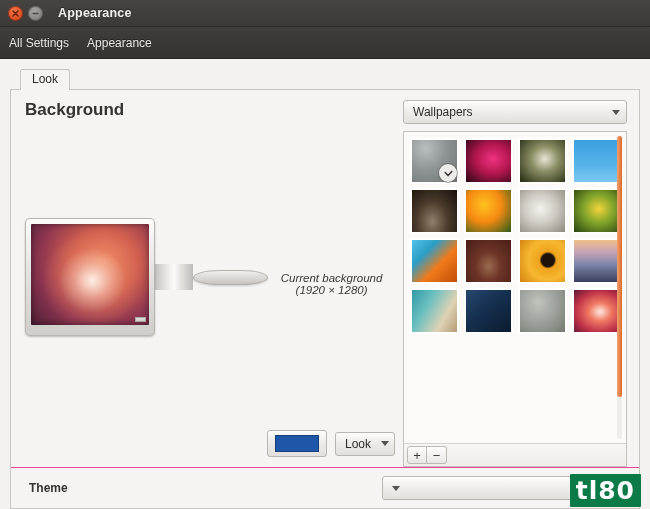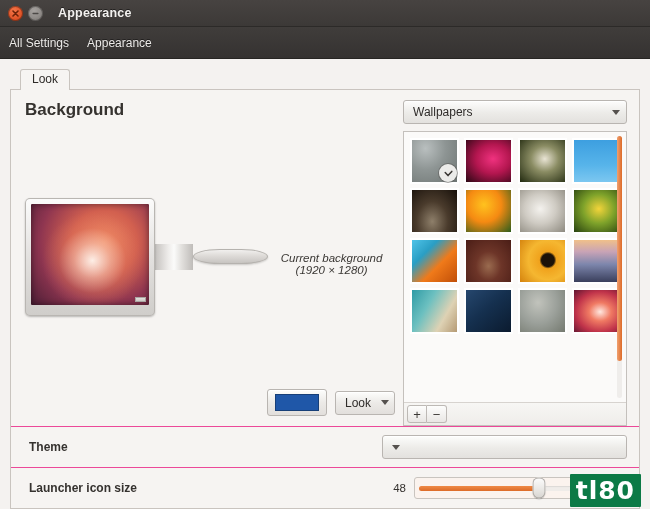--- a/index.html
+++ b/index.html
@@ -446,32 +446,20 @@
 
       <div class="row">
         <span class="row-label">Theme</span>
         <div class="row-ctrl">
           <div class="combo theme-combo">
             <span class="caret"></span>
           </div>
         </div>
       </div>
 
-      <div class="row">
-        <span class="row-label">Launcher icon size</span>
-        <div class="row-ctrl">
-          <span class="slider-value">48</span>
-          <div class="slider">
-            <div class="slider-track">
-              <div class="slider-fill"></div>
-              <div class="slider-thumb"></div>
-            </div>
-          </div>
-        </div>
-      </div>
 
     </div>
   </div>
 
   <div class="watermark">
     <span class="watermark-text">tl80</span>
   </div>
 </div>
 
 </body></html>

